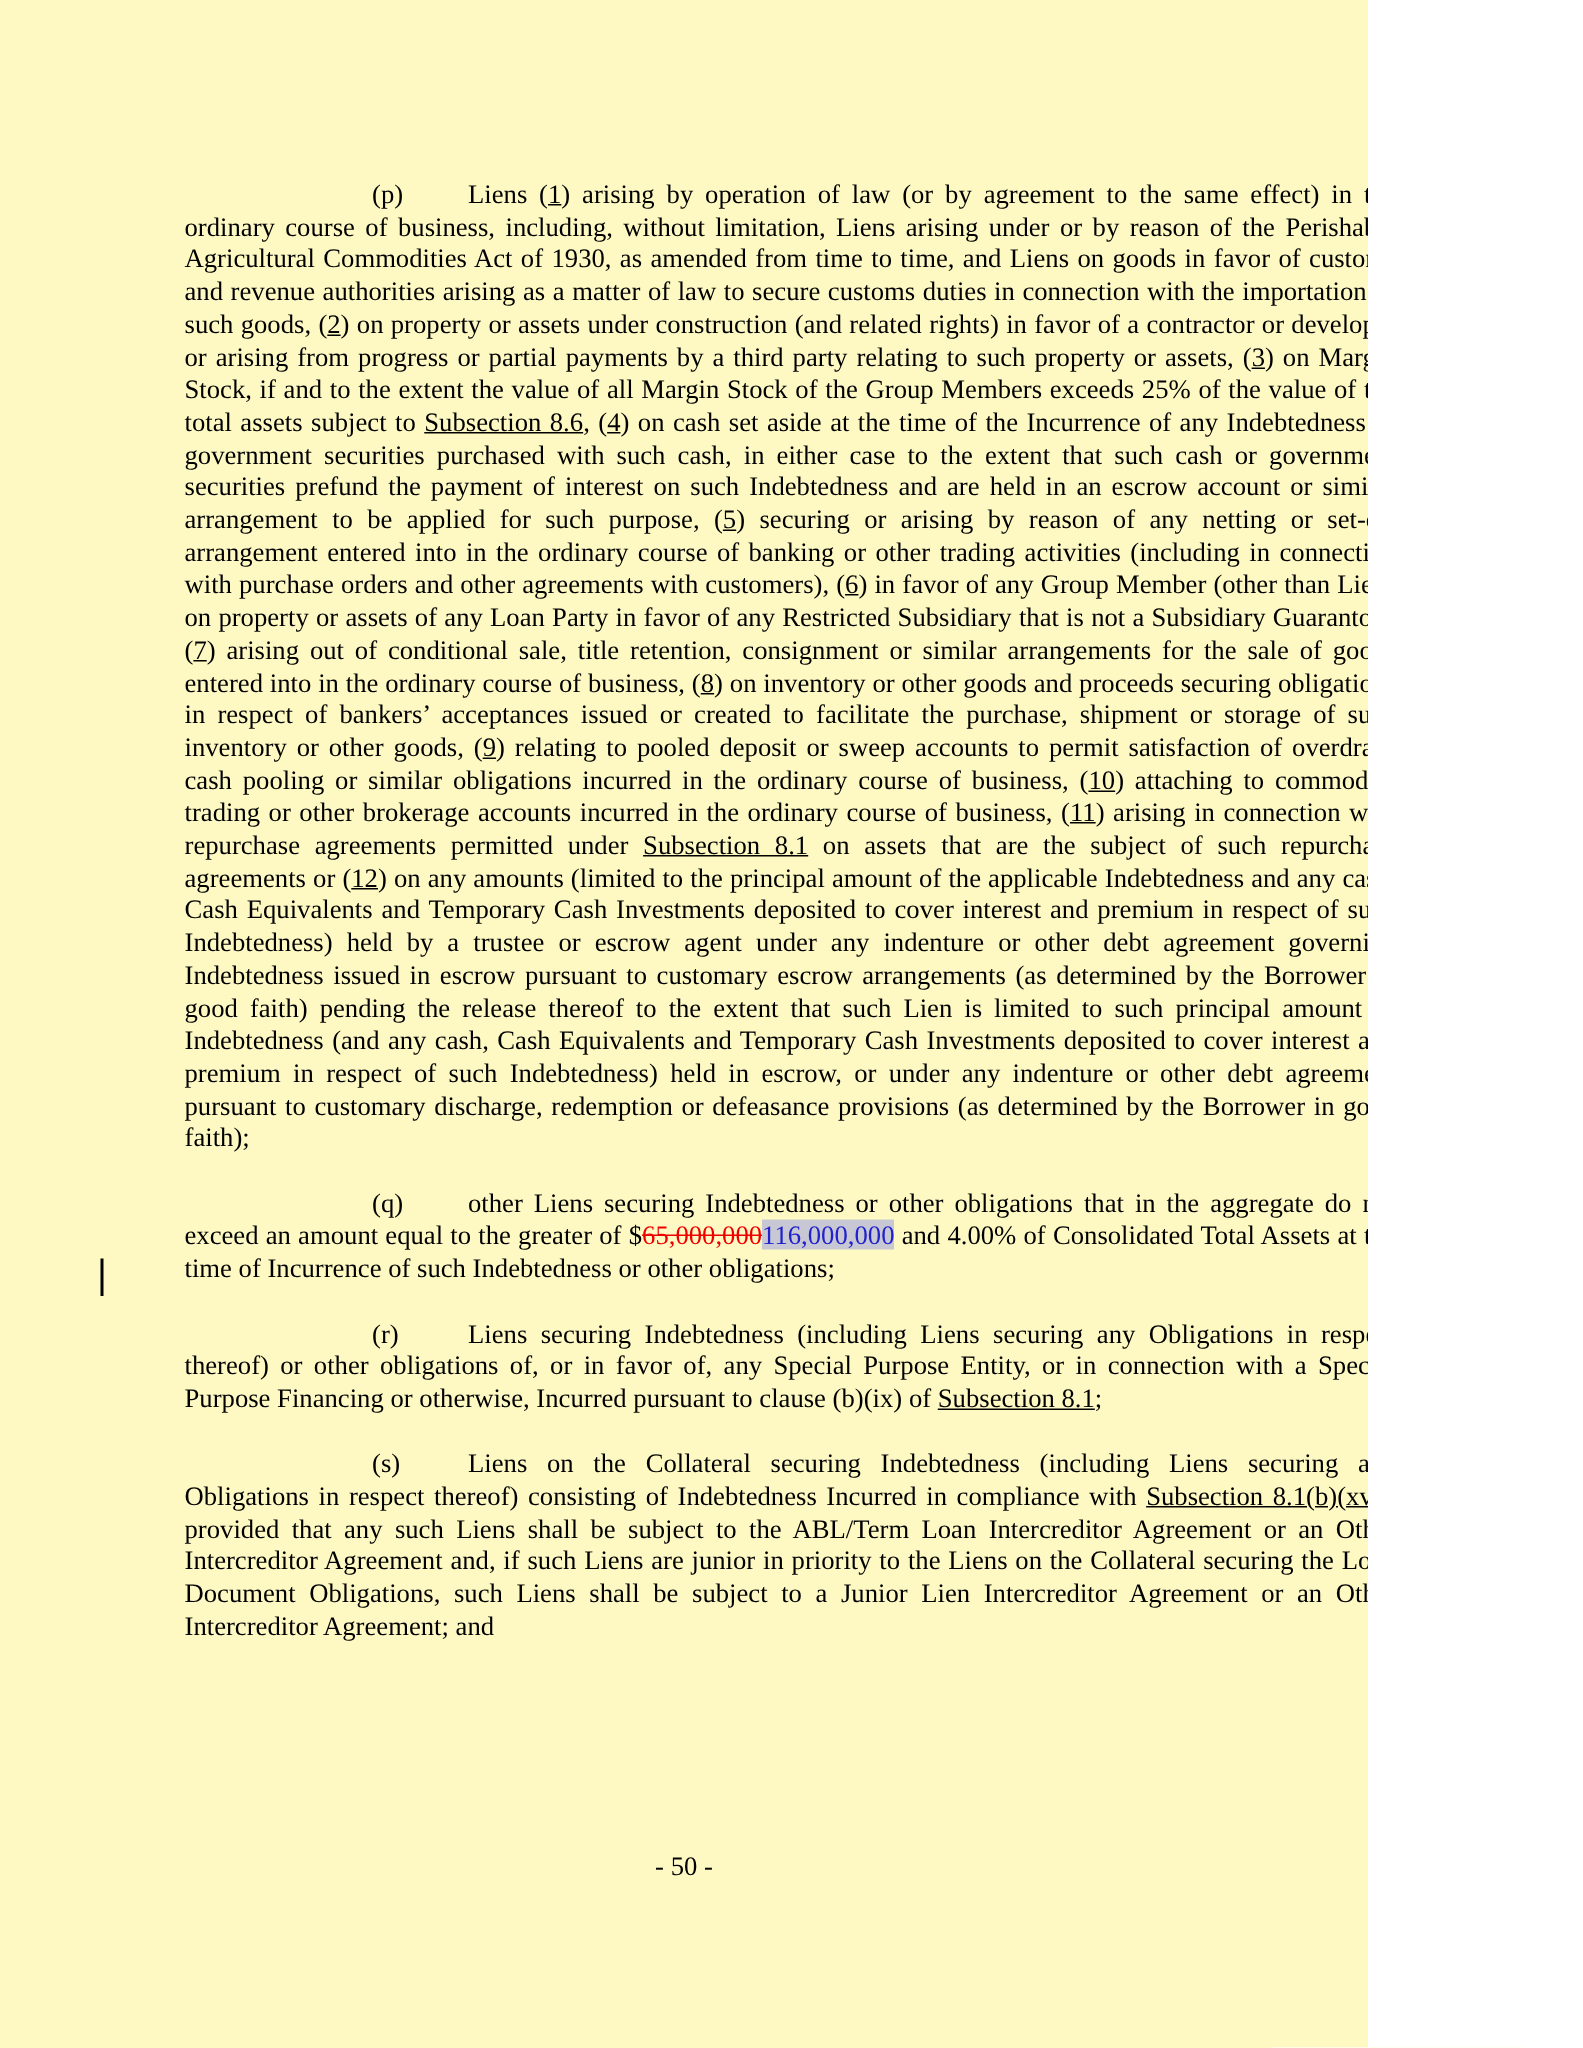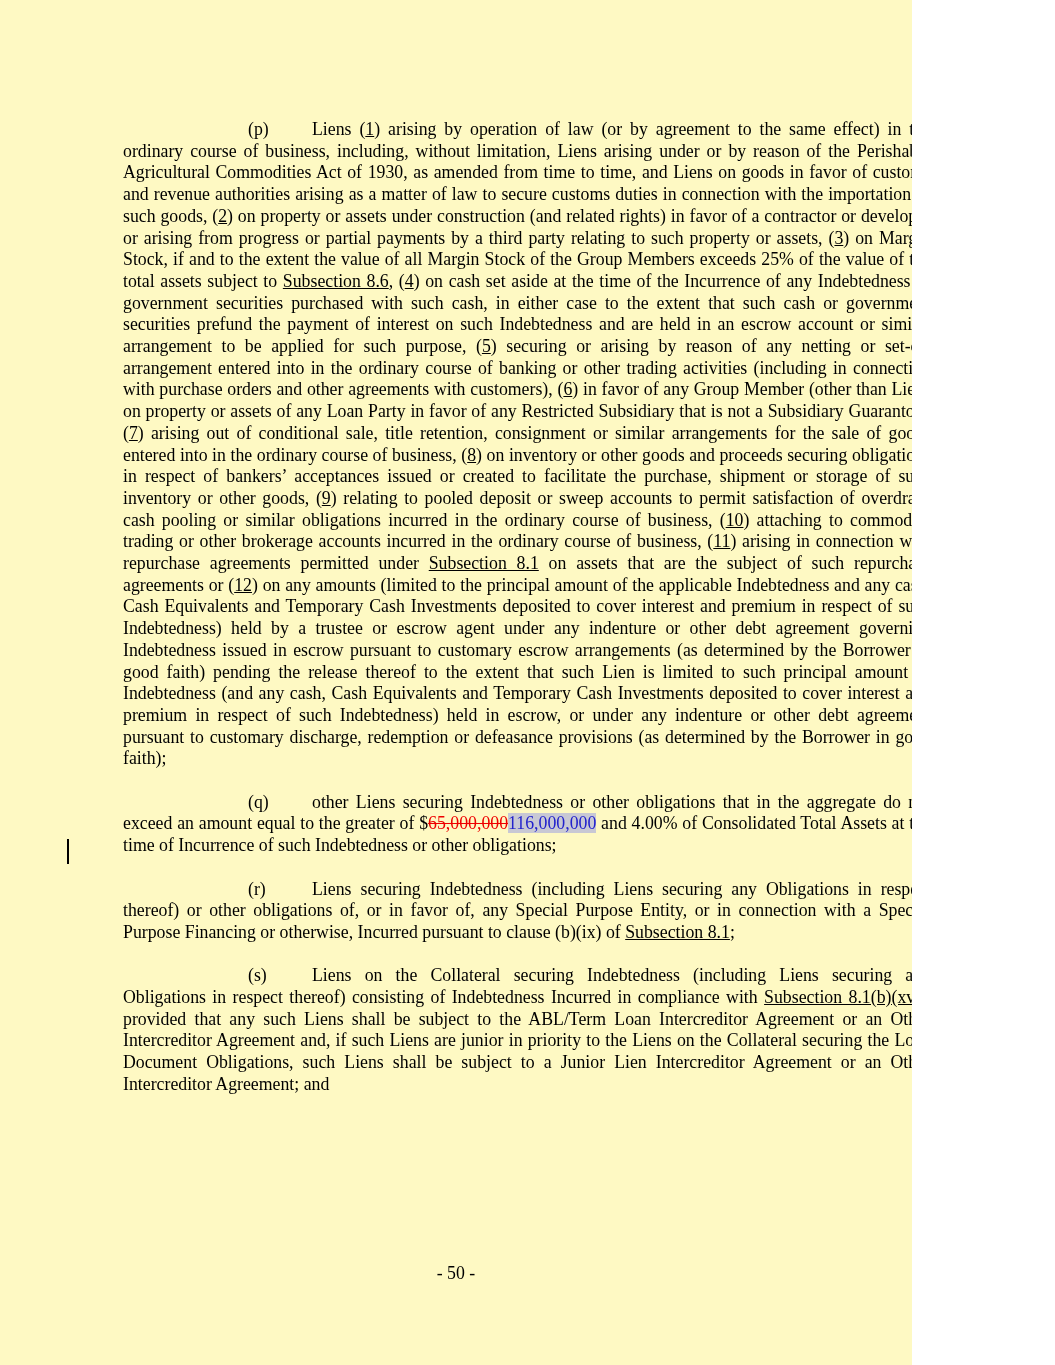--- a/index.html
+++ b/index.html
@@ -48,21 +48,21 @@
   .change-bar {
     position: absolute;
     left: 67px;
     top: 839px;
     width: 2px;
     height: 25px;
     background: #000000;
   }
   .page-number {
     position: absolute;
-    top: 1263px;
+    top: 1234px;
     left: 0;
     width: 100%;
     text-align: center;
     font-size: 17.8px;
     line-height: 21.7px;
   }
 </style>
 </head>
 <body>
 

